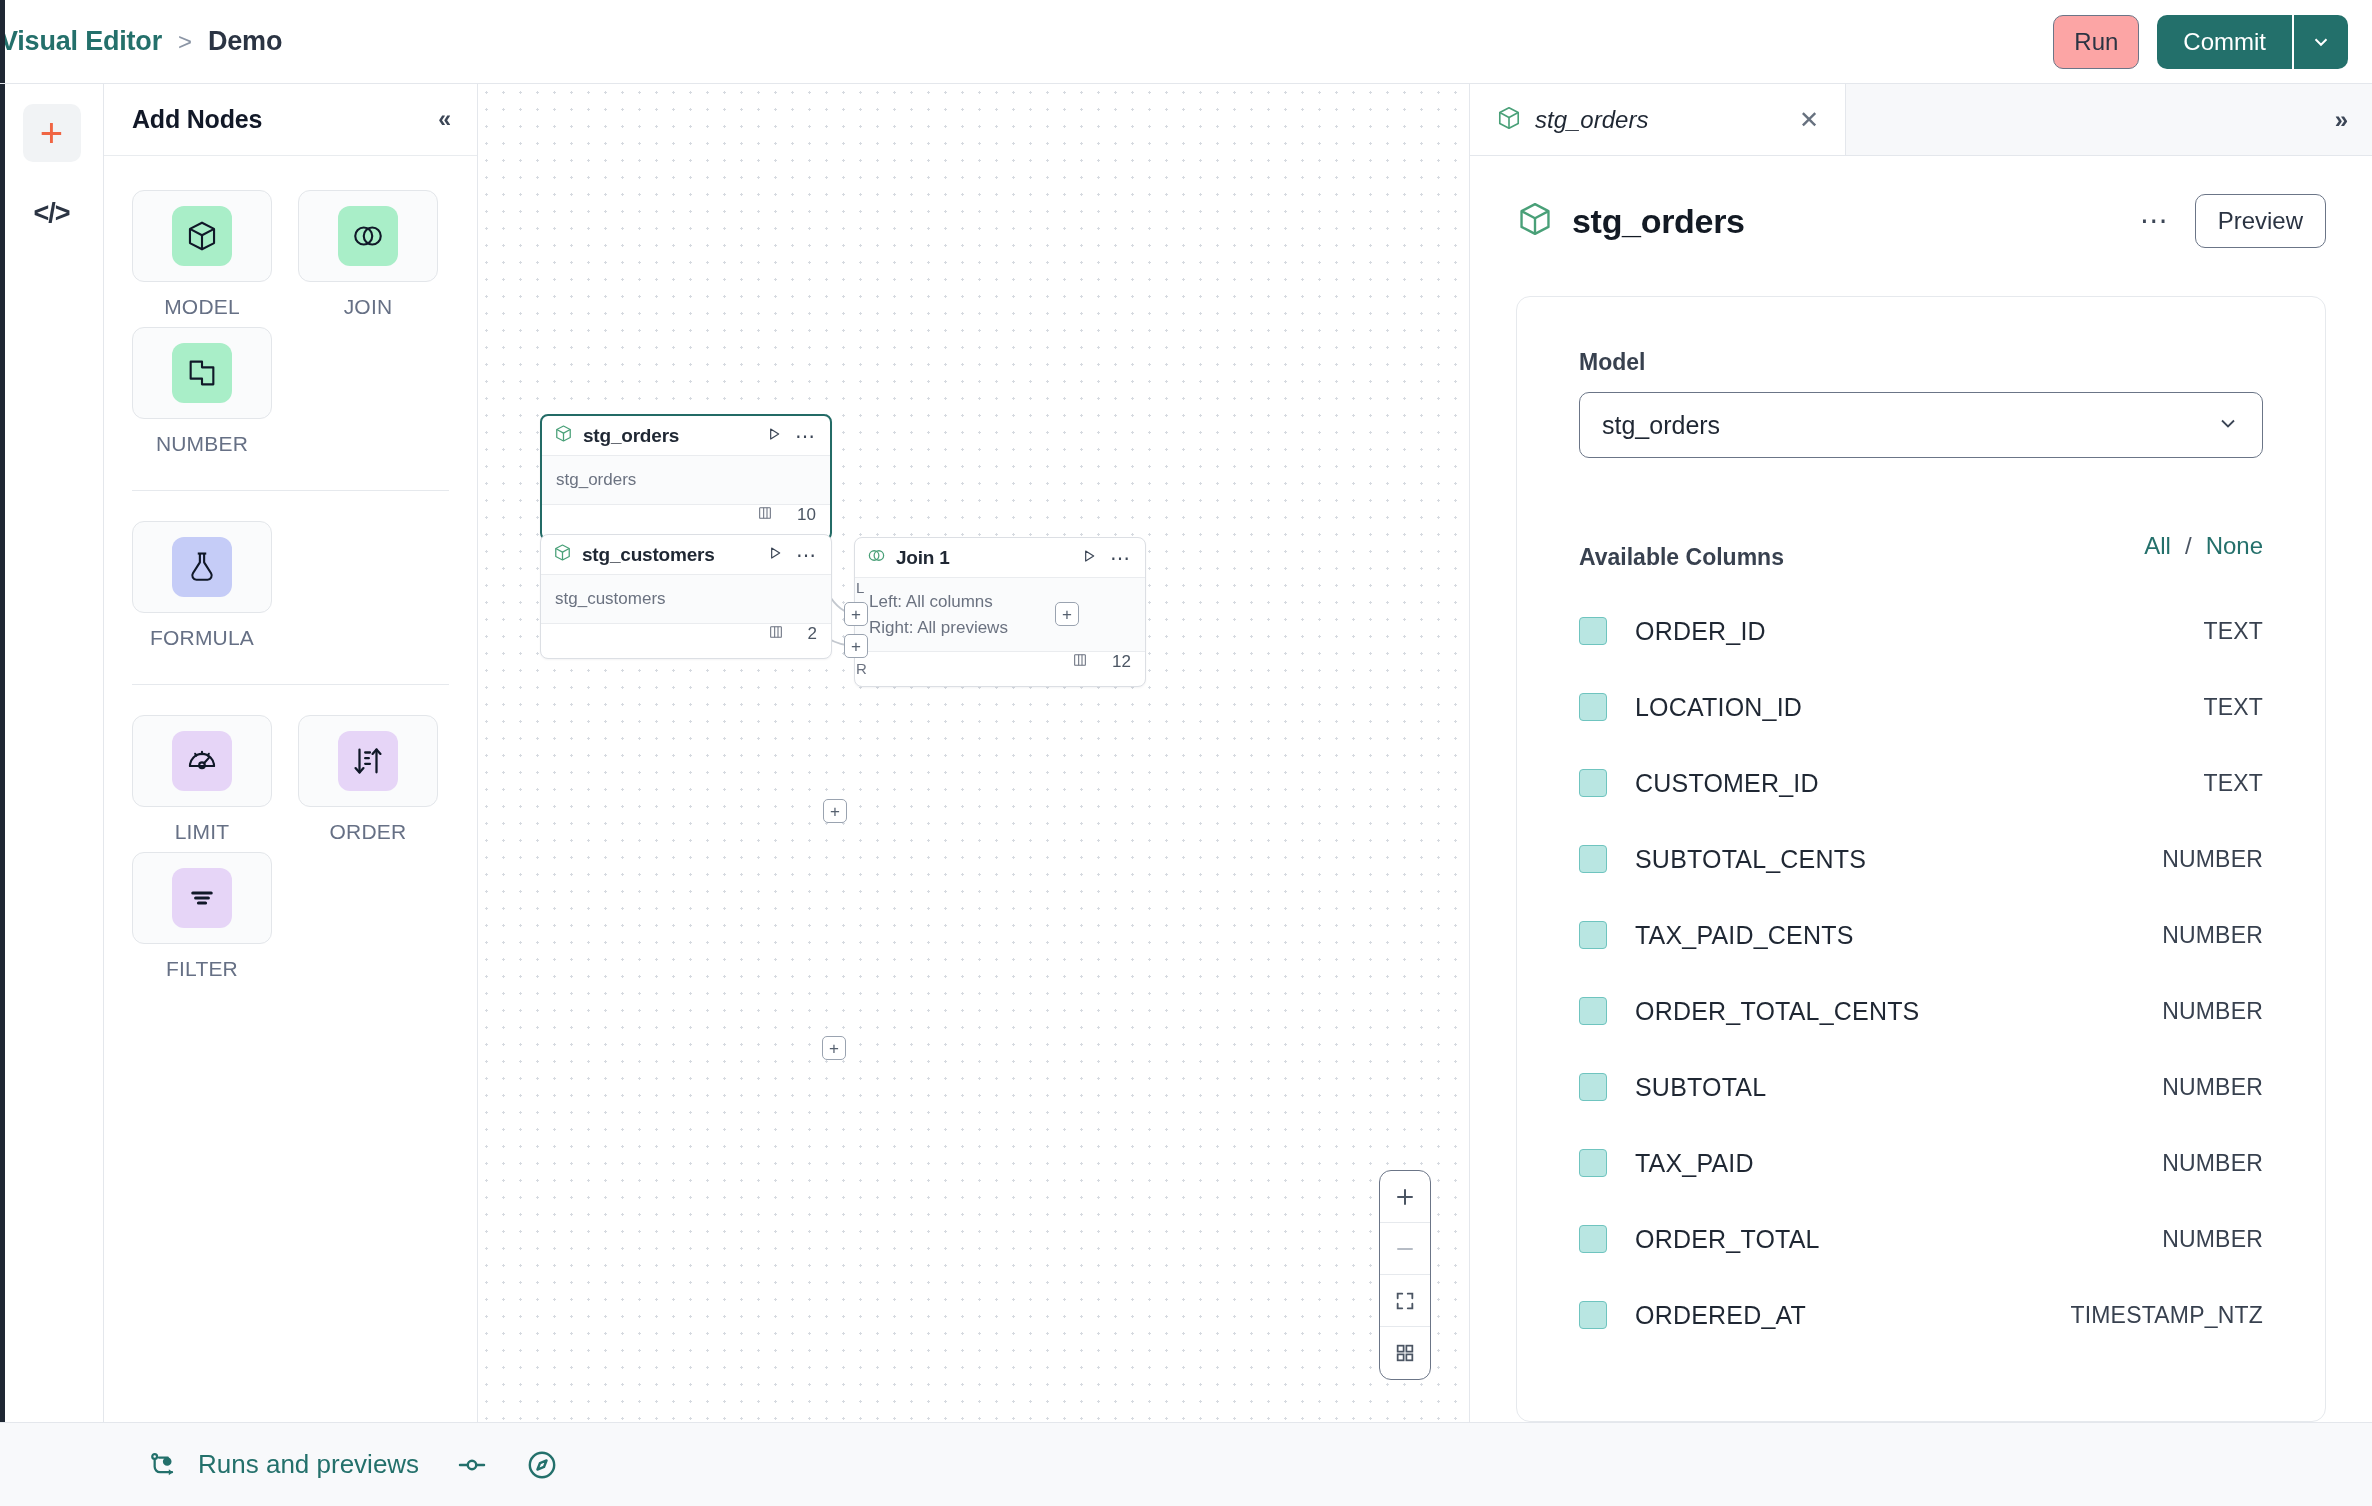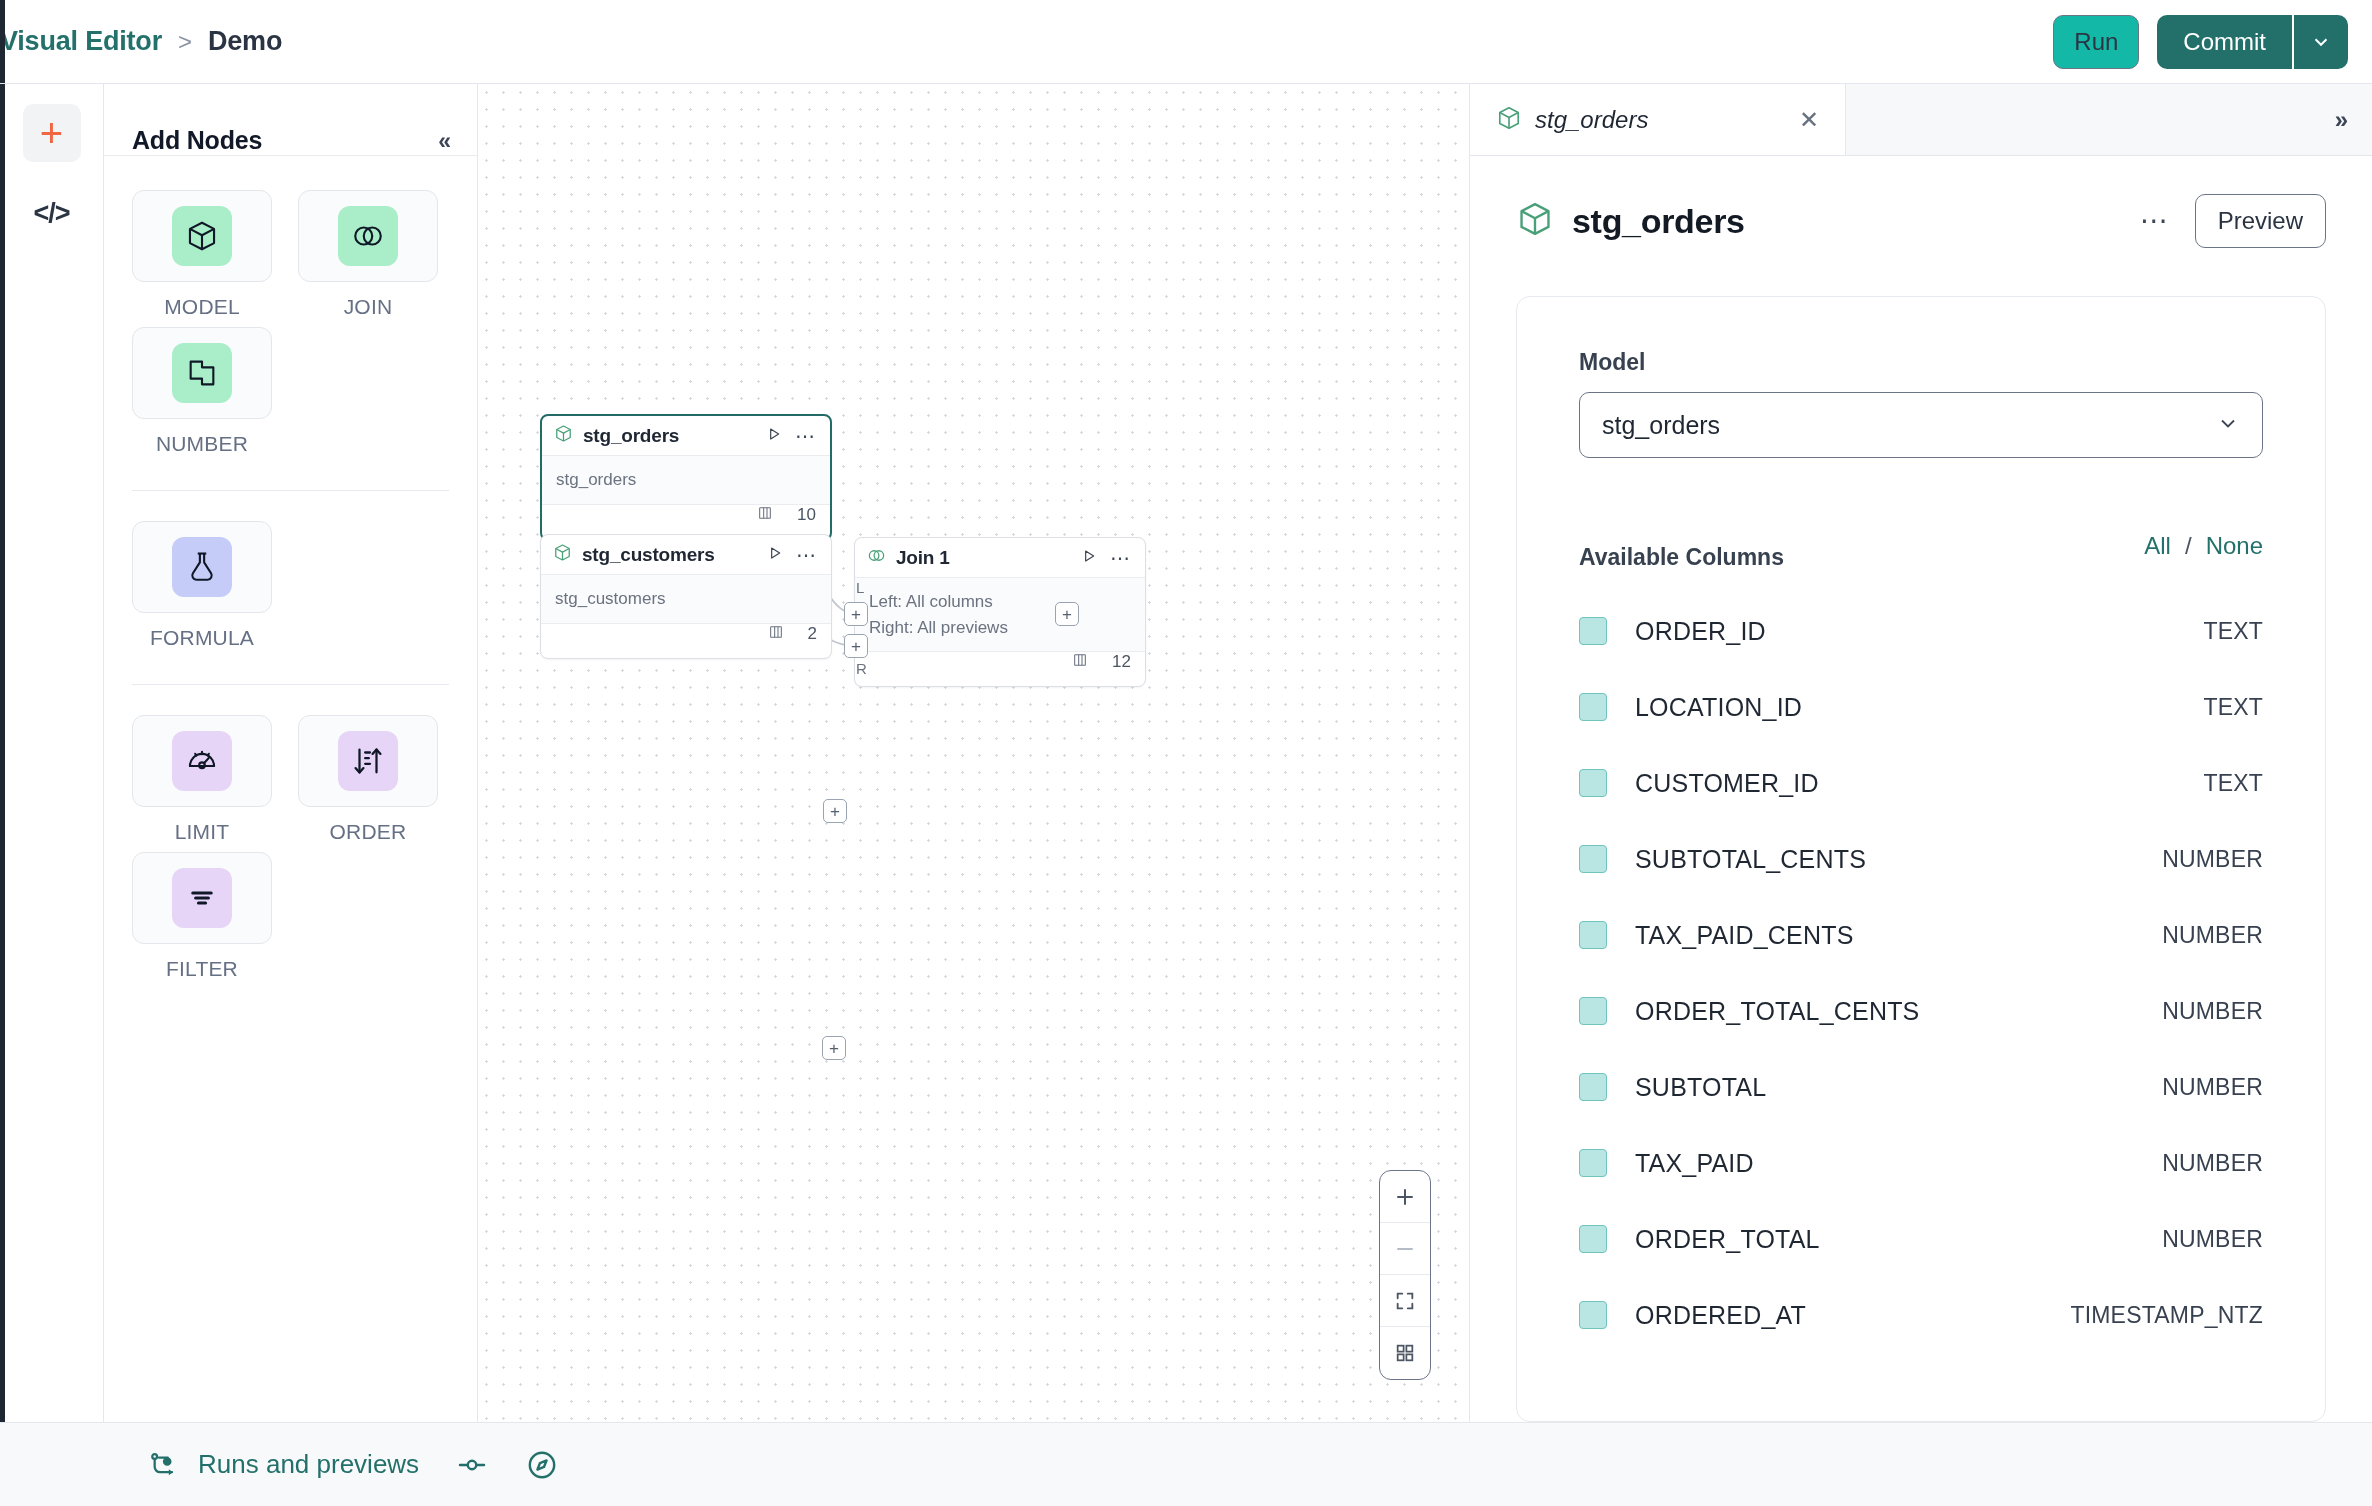--- a/index.html
+++ b/index.html
@@ -26,21 +26,21 @@
     background: #1f2733;
   }
   .breadcrumb { display: flex; align-items: center; gap: 16px; }
   .crumb-link { color: #24706b; font-size: 27px; font-weight: 700; letter-spacing: -0.2px; cursor: pointer; }
   .crumb-sep { color: #8b95a5; font-size: 24px; font-weight: 400; }
   .crumb-current { color: #2b3443; font-size: 27px; font-weight: 700; letter-spacing: -0.2px; }
   .topbar-right { margin-left: auto; display: flex; align-items: center; gap: 18px; }
   .btn-run {
     height: 54px; min-width: 80px; padding: 0 20px;
     border: 1.5px solid #6b7587; border-radius: 10px;
-    background: #14b8a6; color: #2b3443; font-size: 24px;
+    background: #fca5a5; color: #2b3443; font-size: 24px;
     display: flex; align-items: center; justify-content: center; cursor: pointer;
     font-family: "Liberation Sans", sans-serif;
   }
   .commit-group { display: flex; height: 54px; border-radius: 10px; overflow: hidden; }
   .btn-commit {
     background: #23706b; color: #fff; font-size: 24px; padding: 0 26px;
     display: flex; align-items: center; cursor: pointer; border: none;
     font-family: "Liberation Sans", sans-serif;
   }
   .btn-commit-caret {
@@ -66,21 +66,21 @@
   .rail-btn.active { background: #f1f3f5; }
   .rail-plus { color: #f06543; font-size: 40px; line-height: 1; font-weight: 300; }
   .rail-code { color: #2b3443; font-size: 27px; font-weight: 600; letter-spacing: -1px; }
 
   
   .nodepanel {
     width: 374px; flex: 0 0 374px; border-right: 1px solid #e4e7ec;
     background: #fff; display: flex; flex-direction: column;
   }
   .nodepanel-head {
-    height: 72px; flex: 0 0 72px; display: flex; align-items: flex-end;
+    height: 72px; flex: 0 0 72px; display: flex; align-items: center;
     padding: 0 28px; border-bottom: 1px solid #e9ecef;
   }
   .nodepanel-title { font-size: 25px; font-weight: 700; color: #111827; letter-spacing: -0.2px; }
   .collapse-icon { margin-left: auto; color: #3c4656; font-size: 23px; font-weight: 700; cursor: pointer; letter-spacing: -2px;}
   .nodepanel-body { padding: 34px 28px 0 28px; }
   .node-grid { display: flex; flex-wrap: wrap; gap: 0 26px; }
   .node-cell { width: 140px; margin-bottom: 8px; }
   .node-tile {
     width: 140px; height: 92px; border: 1px solid #e3e6ea; border-radius: 12px;
     background: #fafbfc; display: flex; align-items: center; justify-content: center; cursor: grab;

